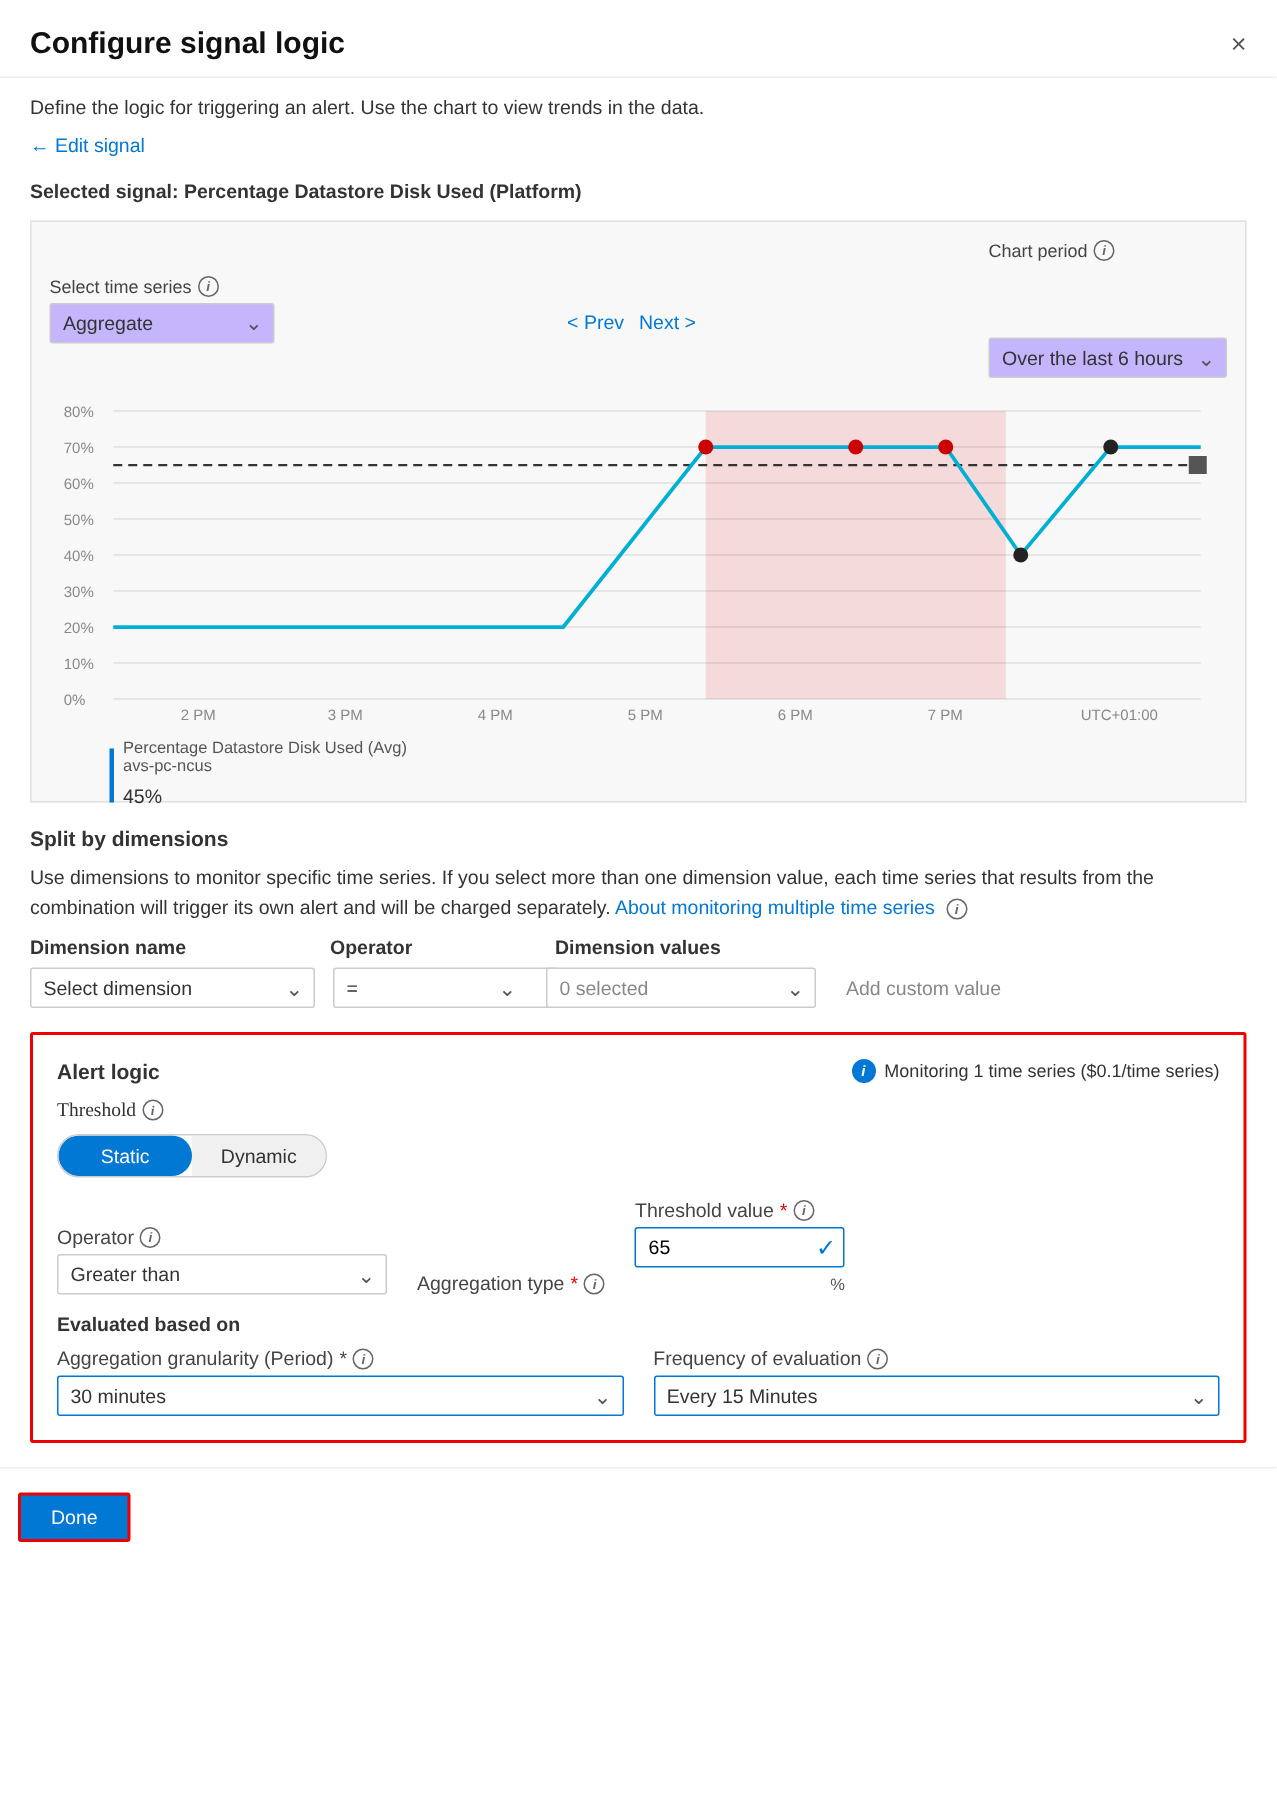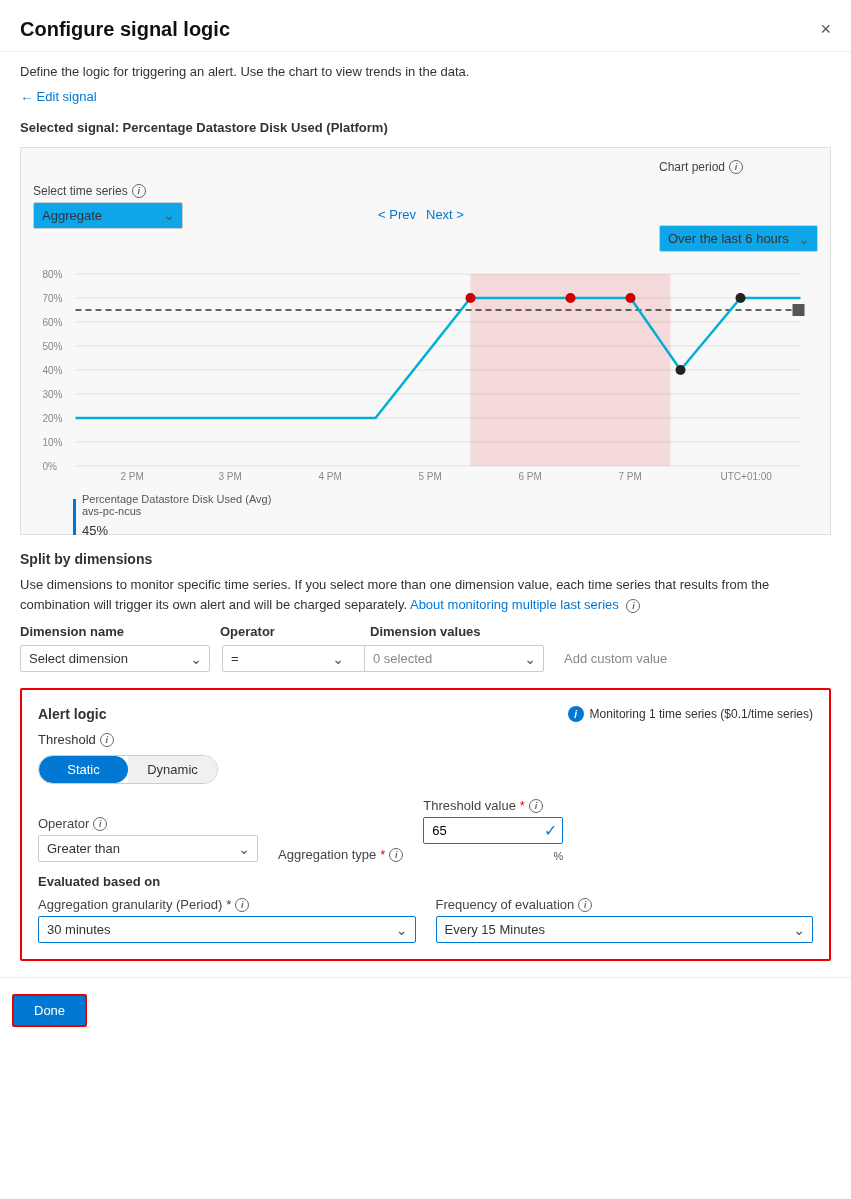--- a/index.html
+++ b/index.html
@@ -12,21 +12,21 @@
     .edit-signal { padding: 4px 20px 8px 20px; }
     .edit-signal a { color: #0078d4; text-decoration: none; font-size: 13px; }
     .selected-signal { padding: 8px 20px 12px 20px; font-weight: 600; font-size: 13px; }
     .chart-section { background: #f8f8f8; margin: 0 20px; border: 1px solid #e0e0e0; padding: 12px; }
     .chart-controls { display: flex; align-items: center; justify-content: space-between; margin-bottom: 10px; }
     .chart-controls-left { display: flex; flex-direction: column; }
     .chart-controls-center { display: flex; gap: 10px; align-items: center; font-size: 13px; color: #0078d4; margin-top: 16px; }
     .chart-controls-right { display: flex; flex-direction: column; gap: 47px; }
     .label-row { font-size: 12px; color: #444; margin-bottom: 4px; display: flex; align-items: center; gap: 4px; }
     .info-icon { display: inline-flex; align-items: center; justify-content: center; width: 14px; height: 14px; border-radius: 50%; border: 1px solid #666; font-size: 9px; color: #666; font-style: italic; font-weight: bold; }
-    select, .select-box { background: #0ea5e9; border: 1px solid #ccc; border-radius: 2px; padding: 5px 28px 5px 8px; font-size: 13px; color: #333; appearance: none; cursor: pointer; position: relative; min-width: 150px; }
+    select, .select-box { background: #c4b5fd; border: 1px solid #ccc; border-radius: 2px; padding: 5px 28px 5px 8px; font-size: 13px; color: #333; appearance: none; cursor: pointer; position: relative; min-width: 150px; }
     .select-wrapper { position: relative; display: inline-block; }
     .select-wrapper::after { content: '⌄'; position: absolute; right: 8px; top: 50%; transform: translateY(-50%); pointer-events: none; color: #555; font-size: 14px; }
     .chart-area { position: relative; width: 100%; height: 260px; margin-top: 8px; }
     .chart-svg { width: 100%; height: 220px; }
     .chart-legend { display: flex; align-items: flex-start; gap: 8px; margin-top: 8px; padding-left: 40px; }
     .legend-text { font-size: 11px; color: #555; }
     .legend-value { font-size: 18px; font-weight: bold; color: #333; margin-top: 2px; }
     .legend-value span { font-size: 13px; font-weight: normal; }
     .section-body { padding: 16px 20px; }
     .split-dimensions h2 { font-size: 14px; font-weight: 600; margin-bottom: 8px; }
@@ -37,21 +37,21 @@
     .dim-col:nth-child(1) { width: 200px; }
     .dim-col:nth-child(2) { width: 160px; }
     .dim-col:nth-child(3) { width: 200px; }
     .dimension-row { display: flex; align-items: center; gap: 12px; }
     .alert-logic-box { border: 2px solid #e00; margin: 0 20px 16px 20px; padding: 16px; border-radius: 2px; position: relative; }
     .alert-logic-header { display: flex; justify-content: space-between; align-items: flex-start; margin-bottom: 10px; }
     .alert-logic-title { font-weight: 600; font-size: 14px; }
     .monitoring-info { display: flex; align-items: center; gap: 6px; font-size: 12px; color: #333; }
     .monitoring-info .info-circle { width: 16px; height: 16px; border-radius: 50%; background: #0078d4; color: #fff; display: inline-flex; align-items: center; justify-content: center; font-size: 10px; font-style: italic; font-weight: bold; }
     .threshold-section { margin-bottom: 14px; }
-    .threshold-label { font-size: 13px; font-weight: 500; margin-bottom: 8px; display: flex; align-items: center; gap: 4px; }
+    .threshold-label { font-size: 13px; font-weight: 500; margin-bottom: 8px; display: flex; align-items: center; gap: 4px; font-family: Liberation Serif, serif; }
     .toggle-group { display: flex; border-radius: 20px; overflow: hidden; border: 1px solid #ccc; width: 180px; }
     .toggle-btn { flex: 1; padding: 6px 10px; text-align: center; font-size: 13px; cursor: pointer; border: none; background: #f0f0f0; color: #333; }
     .toggle-btn.active { background: #0078d4; color: #fff; border-radius: 20px; }
     .form-row { display: flex; gap: 20px; margin-bottom: 12px; align-items: flex-end; }
     .form-group { display: flex; flex-direction: column; gap: 4px; }
     .form-group label { font-size: 13px; color: #444; display: flex; align-items: center; gap: 4px; }
     .form-group label .required { color: #e00; }
     .threshold-input-wrapper { position: relative; display: flex; align-items: center; }
     .threshold-input { border: 1px solid #0078d4; border-radius: 2px; padding: 5px 28px 5px 8px; font-size: 13px; width: 140px; outline: none; }
     .threshold-checkmark { position: absolute; right: 6px; color: #0078d4; font-size: 16px; }
@@ -191,21 +191,21 @@
           </div>
         </div>
       </div>
     </div>
   </div>
 
   <div class="section-body split-dimensions">
     <h2>Split by dimensions</h2>
     <div class="split-description">
       <span>Use dimensions to monitor specific time series. If you select more than one dimension value, each time series that results from the combination will trigger its own alert and will be charged separately. </span>
-      <a href="#">About monitoring multiple last series</a>
+      <a href="#">About monitoring multiple time series</a>
       <span class="info-icon" style="margin-left:4px;">i</span>
     </div>
     <div class="dimension-headers">
       <div class="dim-col" style="width:200px;">Dimension name</div>
       <div class="dim-col" style="width:150px;">Operator</div>
       <div class="dim-col" style="width:200px;">Dimension values</div>
     </div>
     <div class="dimension-row">
       <div class="dim-select-wrapper" style="width:190px;">
         <select class="dim-select" style="width:190px;">

